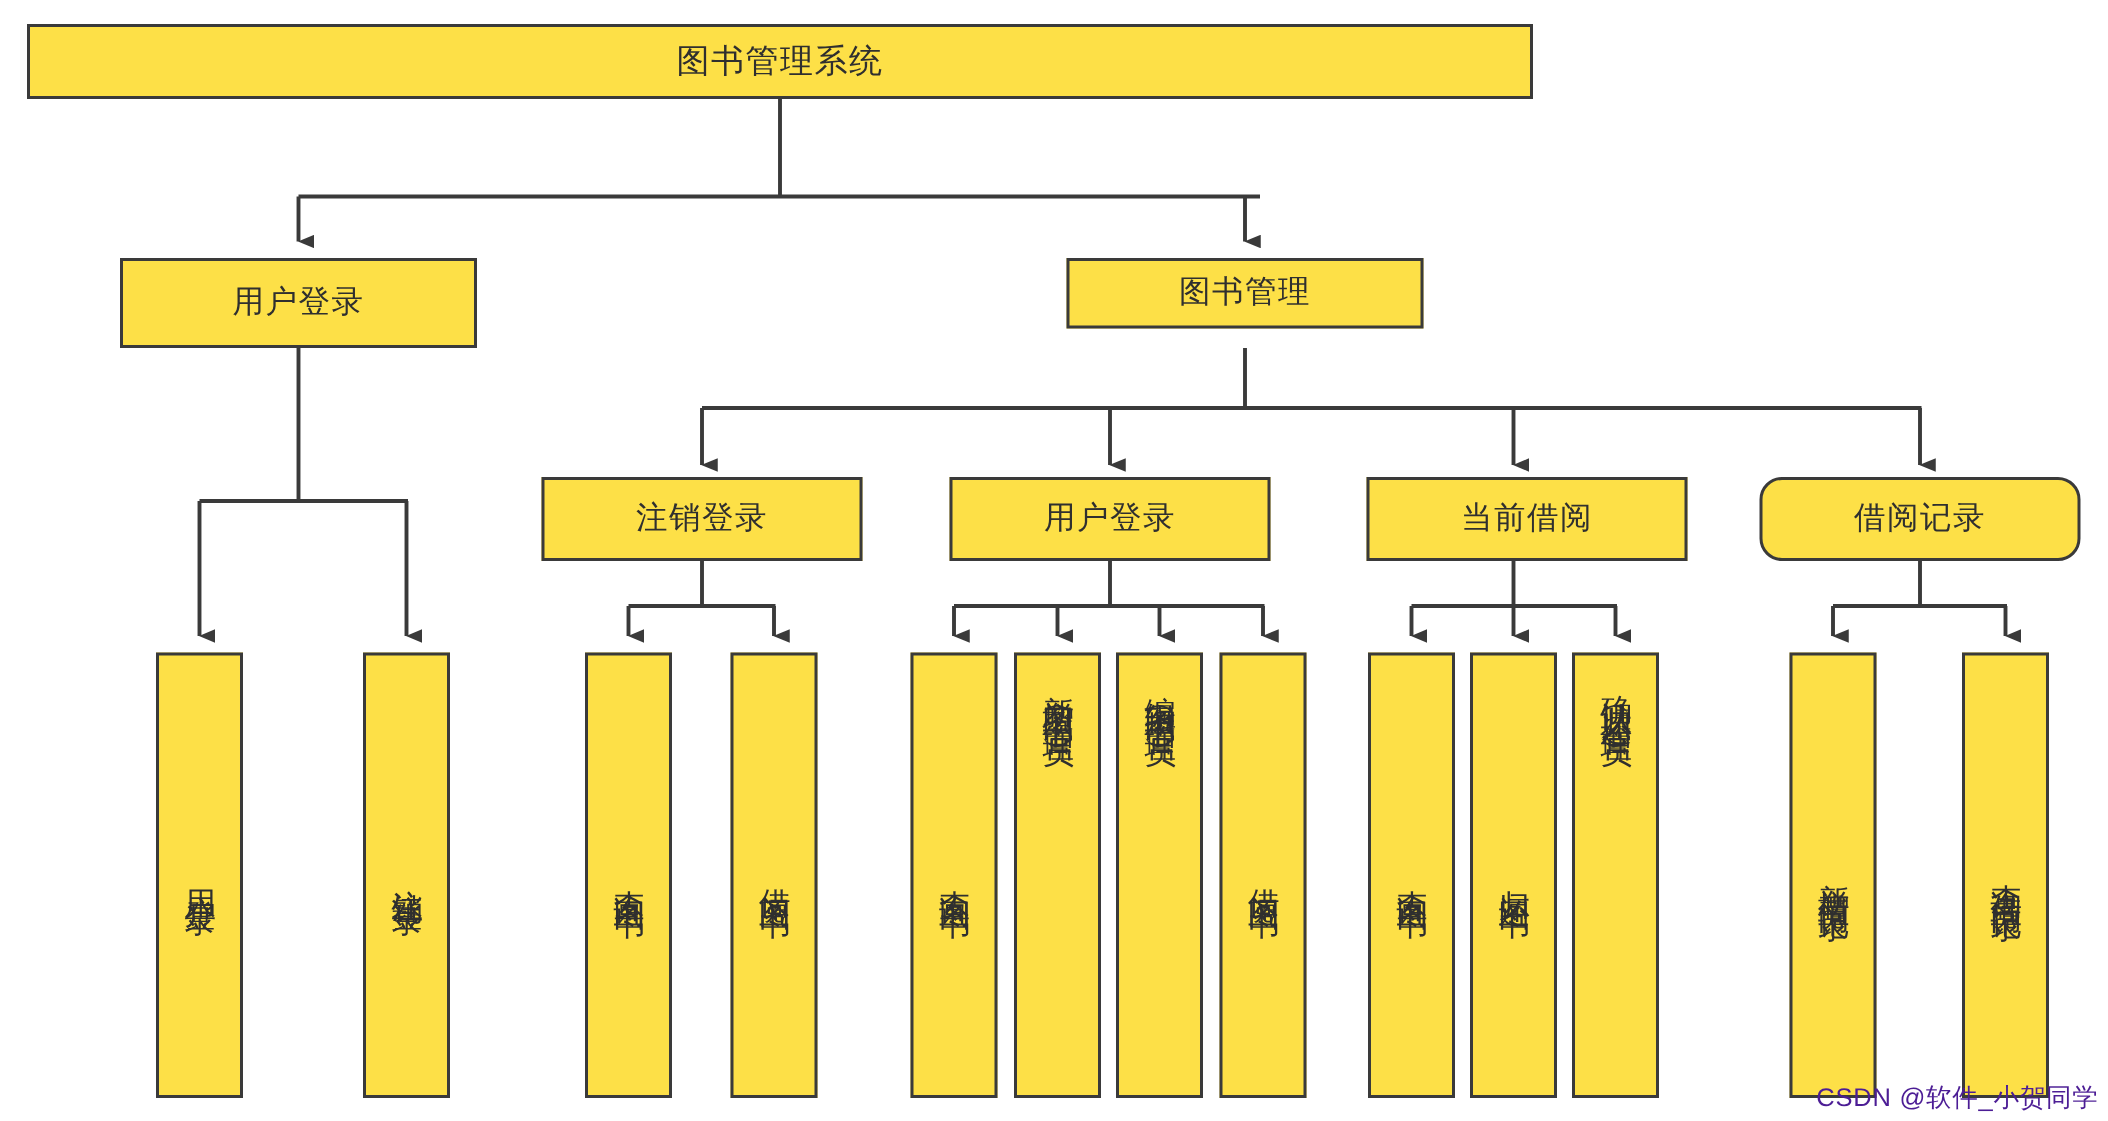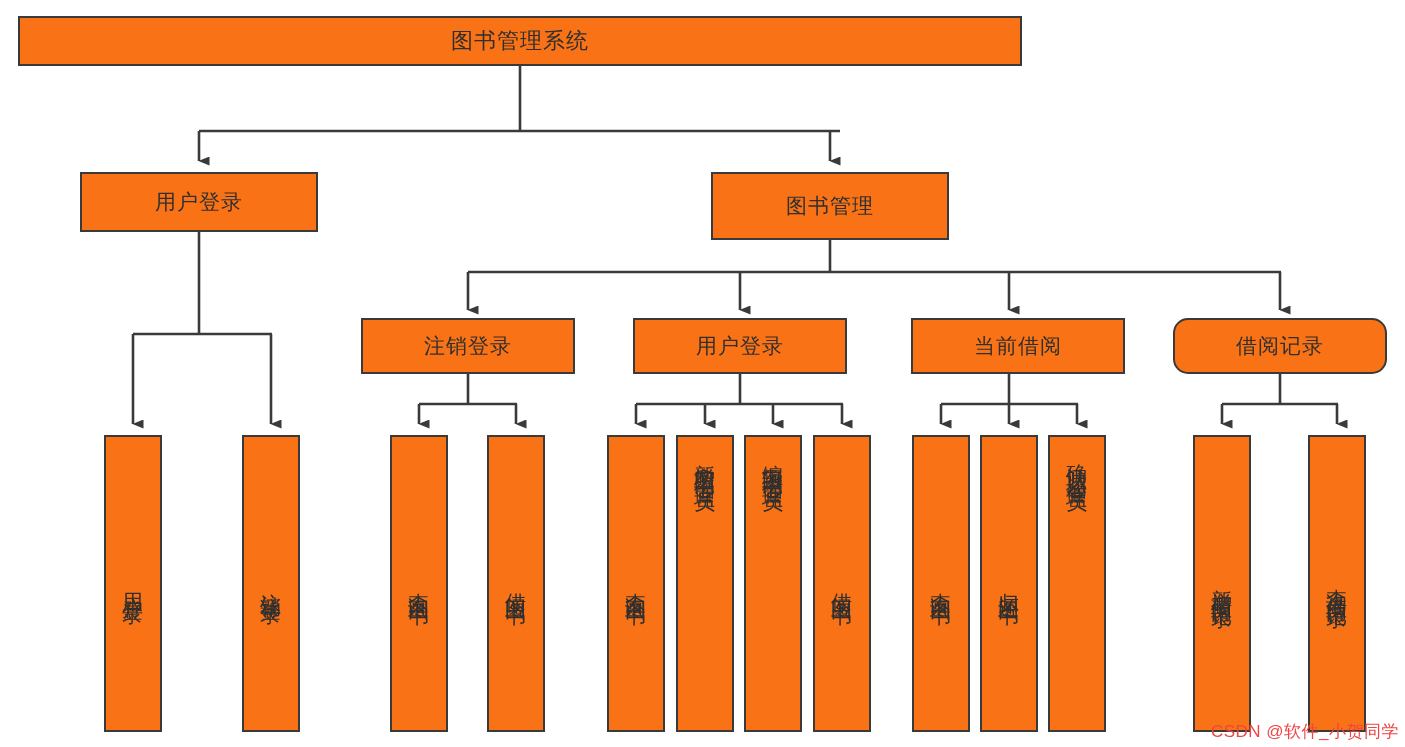--- a/index.html
+++ b/index.html
@@ -22,21 +22,21 @@
     position: absolute;
     left: 0;
     top: 0;
     width: 1405px;
     height: 747px;
     pointer-events: none;
   }
   .node {
     position: absolute;
     box-sizing: border-box;
-    background: #f97316;
+    background: #fde047;
     border: 2px solid #3a3a3a;
     display: flex;
     align-items: center;
     justify-content: center;
     color: #2f2f2f;
   }
   .node-label {
     display: block;
     text-align: center;
     line-height: 1.18;
@@ -71,21 +71,21 @@
   }
   .node.vert.centered {
     align-items: center;
     padding-top: 0;
   }
   #watermark {
     position: absolute;
     right: 6px;
     bottom: 4px;
     font-size: 17px;
-    color: #ef4444;
+    color: #4c1d95;
     letter-spacing: 0.5px;
     white-space: nowrap;
     font-family: "Liberation Sans", "DejaVu Sans", sans-serif;
   }
 </style>
 </head>
 <body>
 
 <div id="diagram-root">
 
@@ -140,21 +140,21 @@
   </svg>
 
   <div class="node horiz root" style="left:18px; top:16px; width:1004px; height:50px;">
     <span class="node-label">图书管理系统</span>
   </div>
 
   <div class="node horiz" style="left:80px; top:172px; width:238px; height:60px;">
     <span class="node-label">用户登录</span>
   </div>
 
-  <div class="node horiz" style="left:711px; top:172px; width:238px; height:68px;">
+  <div class="node horiz" style="left:711px; top:172px; width:238px; height:47px;">
     <span class="node-label">图书管理</span>
   </div>
 
   <div class="node horiz" style="left:361px; top:318px; width:214px; height:56px;">
     <span class="node-label">注销登录</span>
   </div>
 
   <div class="node horiz" style="left:633px; top:318px; width:214px; height:56px;">
     <span class="node-label">用户登录</span>
   </div>

